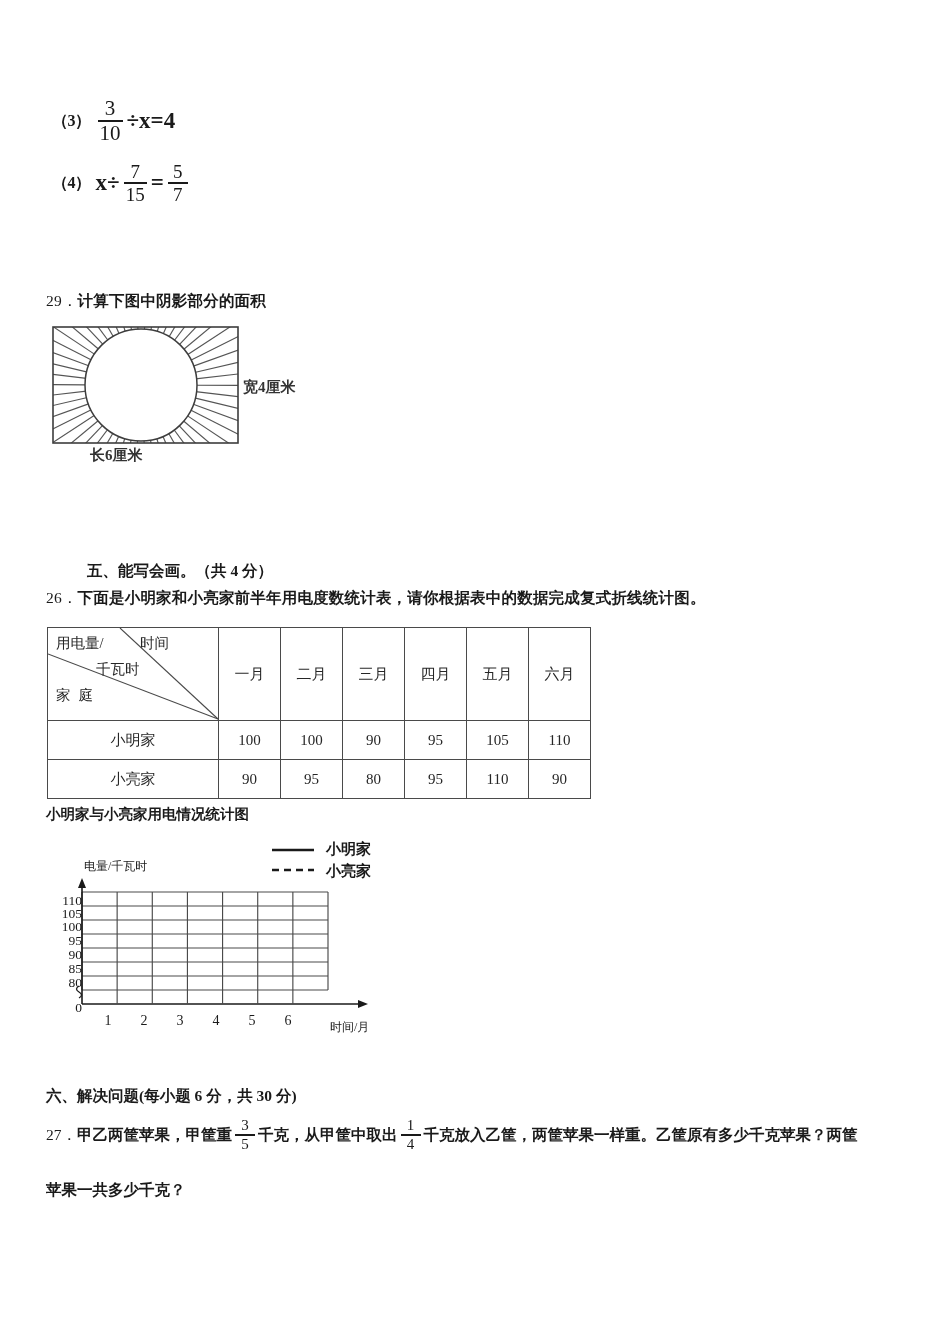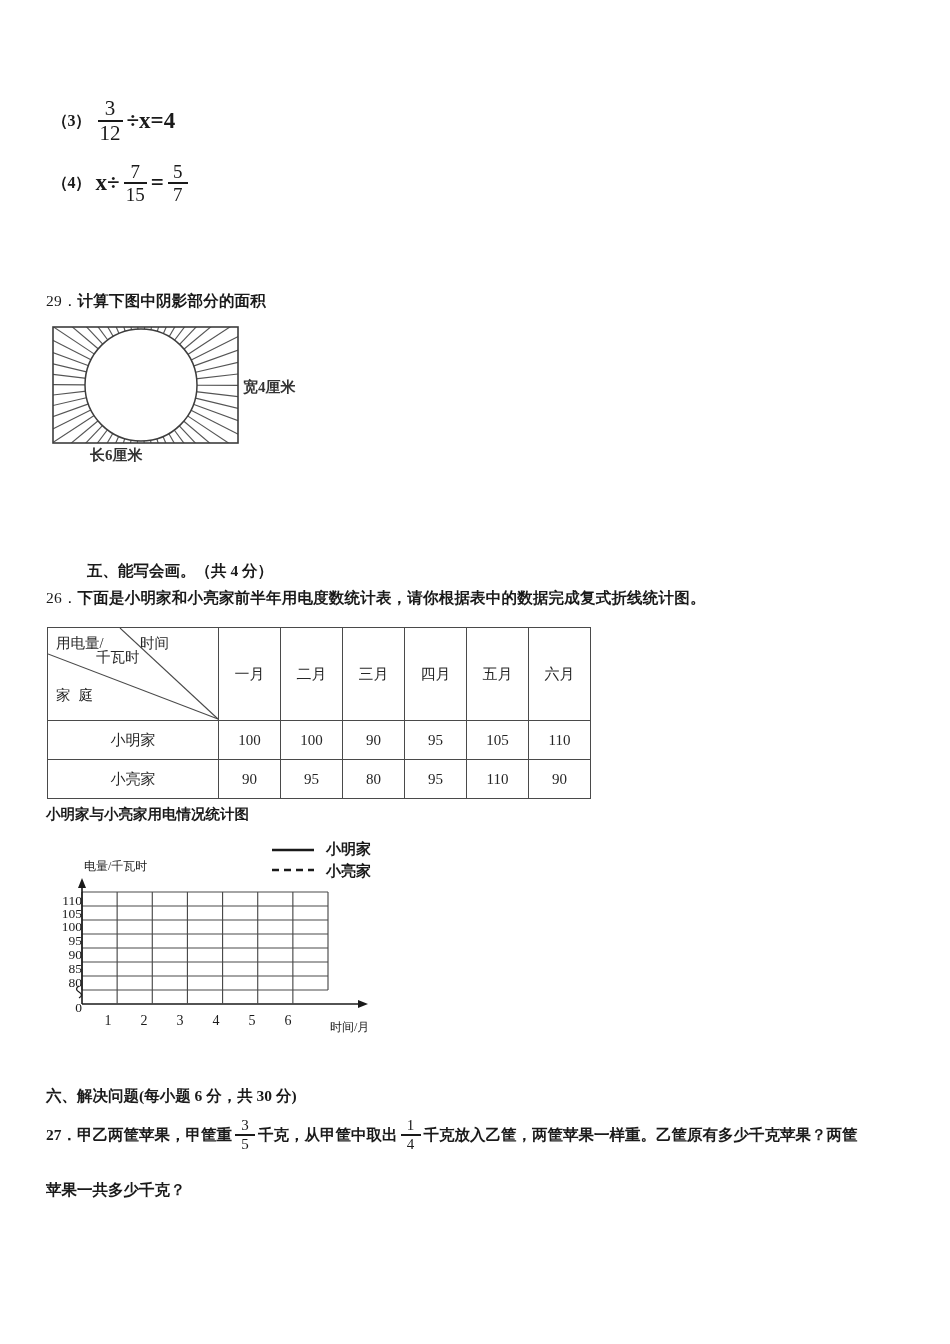--- a/index.html
+++ b/index.html
@@ -116,21 +116,21 @@
   }
   .corner-inner { position: relative; width: 100%; height: 100%; }
   .corner-txt {
     position: absolute;
     font-size: 14.5px;
     white-space: nowrap;
     color: #262626;
   }
   .c-usage  { left: 8px;  top: 6px; }
   .c-time   { left: 92px; top: 6px; }
-  .c-unit   { left: 48px; top: 20px; }
+  .c-unit   { left: 48px; top: 32px; }
   .c-family { left: 8px;  top: 58px; letter-spacing: 8px; }
   .row-label { font-size: 15px; }
 
   
   .chart-title {
     position: absolute;
     font-size: 14.5px;
     font-weight: bold;
     white-space: nowrap;
   }
@@ -182,21 +182,21 @@
 </head>
 <body>
 
 <div class="page">
 
   <div class="eqline" style="left:52px; top:98px;">
     <span class="eq-num">（3）</span>
     <span class="frac">
       <span class="num">3</span>
       <span class="bar"></span>
-      <span class="den">12</span>
+      <span class="den">10</span>
     </span>
     <span class="opsym">÷x=4</span>
   </div>
 
   <div class="eqline" style="left:52px; top:162px;">
     <span class="eq-num">（4）</span>
     <span class="opsym">x÷</span>
     <span class="frac small">
       <span class="num">7</span>
       <span class="bar"></span>
@@ -424,21 +424,21 @@
   <div class="xtick" style="left:170px; top:1013px; width:20px;">3</div>
   <div class="xtick" style="left:206px; top:1013px; width:20px;">4</div>
   <div class="xtick" style="left:242px; top:1013px; width:20px;">5</div>
   <div class="xtick" style="left:278px; top:1013px; width:20px;">6</div>
 
   <div class="axis-name" style="left:330px; top:1019px;">时间/月</div>
 
   <div class="sechead" style="left:46px; top:1070px;margin-top:16px;">六、解决问题(每小题 6 分，共 30 分)</div>
 
   <div class="prob-line" style="left:46px; top:1118px;">
-    <span class="qnum-serif" style="font-size:15.5px;font-weight:bold;">27．</span>
+    <span class="qnum-serif" style="font-size:15.5px;">27．</span>
     <span>甲乙两筐苹果，甲筐重</span>
     <span class="frac">
       <span class="num">3</span>
       <span class="bar"></span>
       <span class="den">5</span>
     </span>
     <span>千克，从甲筐中取出</span>
     <span class="frac">
       <span class="num">1</span>
       <span class="bar"></span>

